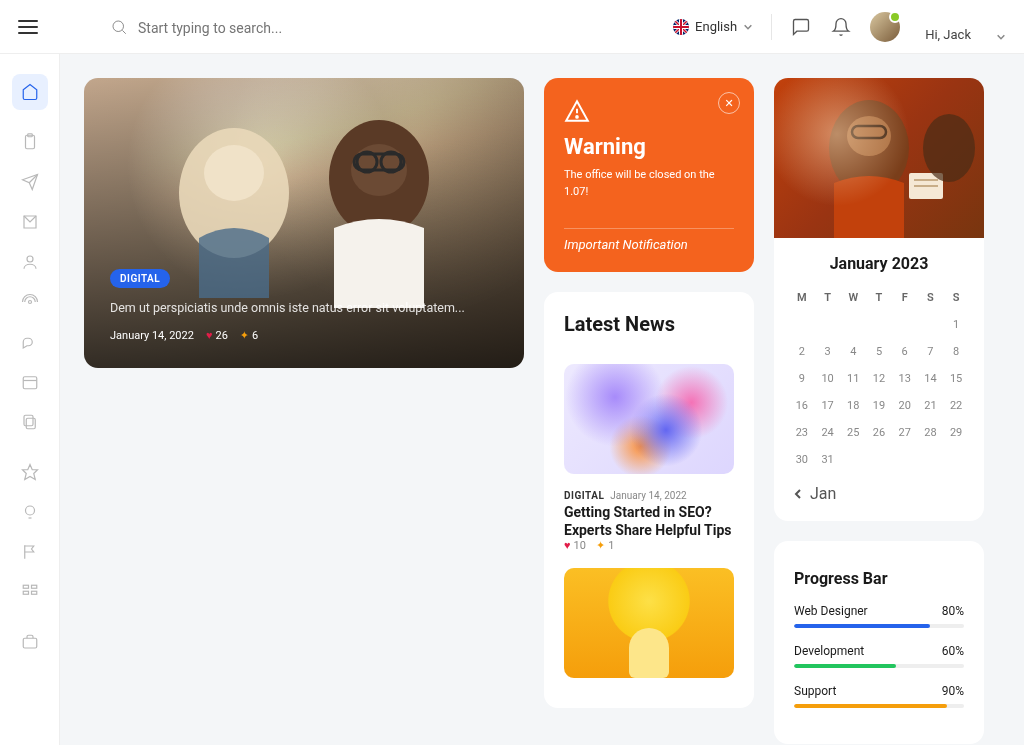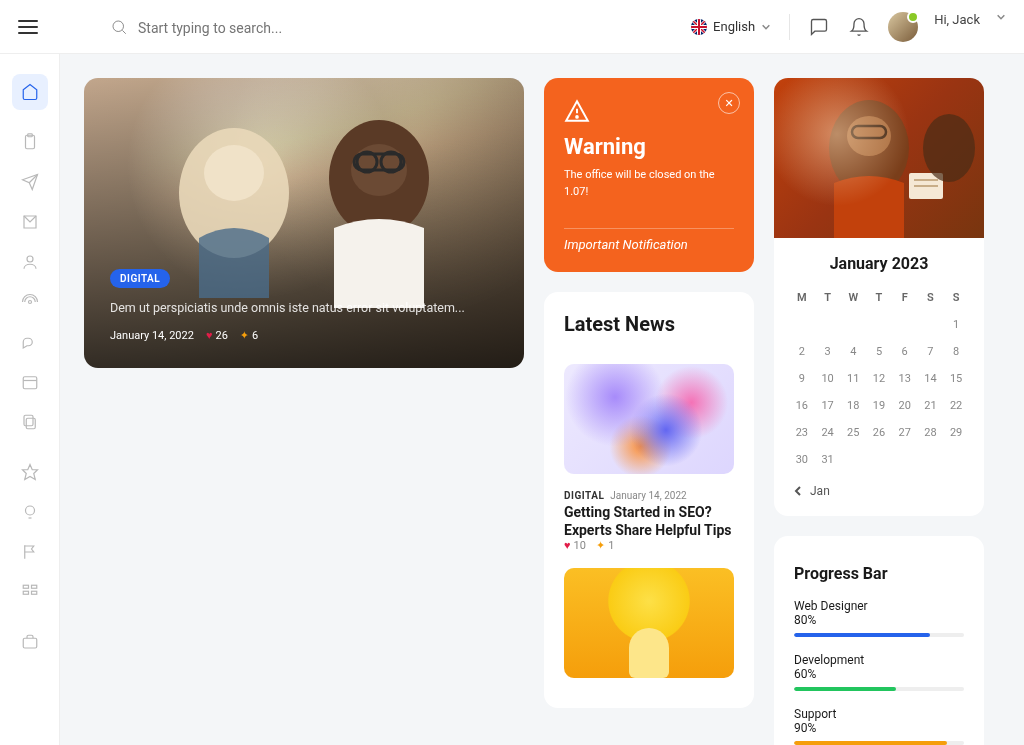--- a/index.html
+++ b/index.html
@@ -11,21 +11,21 @@
 .search-wrap svg { width: 18px; height: 18px; stroke: #666; fill: none; }
 .search-wrap input { border: none; outline: none; font-size: 14px; color: #555; width: 260px; background: transparent; }
 .top-right { display: flex; align-items: center; gap: 18px; }
 .lang { display: flex; align-items: center; gap: 6px; cursor: pointer; font-size: 13px; color: #333; }
 .flag { width: 16px; height: 16px; border-radius: 50%; overflow: hidden; }
 .icon-btn { width: 22px; height: 22px; display: flex; align-items: center; justify-content: center; cursor: pointer; color: #555; }
 .icon-btn svg { width: 20px; height: 20px; fill: none; stroke: currentColor; stroke-width: 1.6; }
 .divider { width: 1px; height: 26px; background: #e6e6e6; }
 .avatar { width: 30px; height: 30px; border-radius: 50%; background: linear-gradient(135deg,#d9c7a0,#7a5c3a); position: relative; }
 .avatar::after { content: ""; position: absolute; top: -1px; right: -1px; width: 8px; height: 8px; background: #8ac926; border: 2px solid #fff; border-radius: 50%; }
-.user { display: flex; align-items: flex-start; gap: 16px; cursor: pointer; font-size: 13px; color: #444; }
+.user { display: flex; align-items: flex-end; gap: 25px; cursor: pointer; font-size: 13px; color: #444; }
 
 .layout { display: flex; height: calc(100% - 54px); }
 .sidebar { width: 60px; background: #fff; display: flex; flex-direction: column; align-items: center; padding-top: 20px; gap: 4px; border-right: 1px solid #eee; }
 .side-sep { height: 6px; }
 .side-item { width: 36px; height: 36px; display: flex; align-items: center; justify-content: center; border-radius: 8px; cursor: pointer; color: #b8b8b8; transition: .15s; }
 .side-item.active { background: #e8f0ff; color: #2563eb; }
 .side-item svg { width: 18px; height: 18px; fill: none; stroke: currentColor; stroke-width: 1.6; }
 
 .main { flex: 1; overflow: auto; padding: 24px; display: grid; grid-template-columns: 440px 210px 210px; gap: 20px; align-content: start; }
 .col-mid, .col-right { display: flex; flex-direction: column; gap: 20px; }
@@ -61,27 +61,27 @@
 
 .cal-card { background: #fff; border-radius: 14px; overflow: hidden; }
 .cal-img { height: 160px; background: linear-gradient(135deg, #c2410c 0%, #9a3412 50%, #78350f 100%); position:relative; }
 .cal-img::after { content:""; position:absolute; inset:0; background: radial-gradient(circle at 30% 35%, rgba(255,220,180,.5), transparent 40%); }
 .cal-body { padding: 16px 18px 18px; }
 .cal-body h3 { text-align: center; font-size: 16px; font-weight: 700; margin-bottom: 14px; }
 .cal-grid { display: grid; grid-template-columns: repeat(7, 1fr); gap: 6px; text-align: center; font-size: 11px; }
 .cal-grid .dow { color: #666; font-weight: 600; padding: 4px 0; }
 .cal-grid .day { color: #888; padding: 4px 0; cursor: pointer; border-radius: 4px; }
 .cal-grid .day.other { color: #ccc; }
-.cal-foot { display: flex; align-items: center; gap: 6px; margin-top: 14px; font-size: 12px; color: #555; cursor: pointer; }
+.cal-foot { display: flex; align-items: center; gap: 6px; margin-top: 14px; font-size: 16px; color: #555; cursor: pointer; }
 .cal-foot svg { width: 12px; height: 12px; stroke: #555; fill: none; stroke-width: 2; }
 
 .progress-card { background: #fff; border-radius: 14px; padding: 20px; }
 .progress-card h3 { font-size: 16px; font-weight: 700; margin-bottom: 16px; margin-top: 8px; }
 .prog-item { margin-bottom: 16px; }
-.prog-head { display: flex; justify-content: space-between; font-size: 12px; margin-bottom: 6px; flex-direction: column; }
+.prog-head { display: flex; justify-content: space-between; font-size: 12px; margin-bottom: 6px; }
 .prog-track { height: 4px; background: #eee; border-radius: 2px; overflow: hidden; }
 .prog-fill { height: 100%; border-radius: 2px; }
 
 .chevron { width: 10px; height: 10px; stroke: #888; fill: none; stroke-width: 1.8; }
 .heart { color: #e11d48; }
 .comment { color: #f59e0b; }
 </style>
 </head>
 <body>
 

